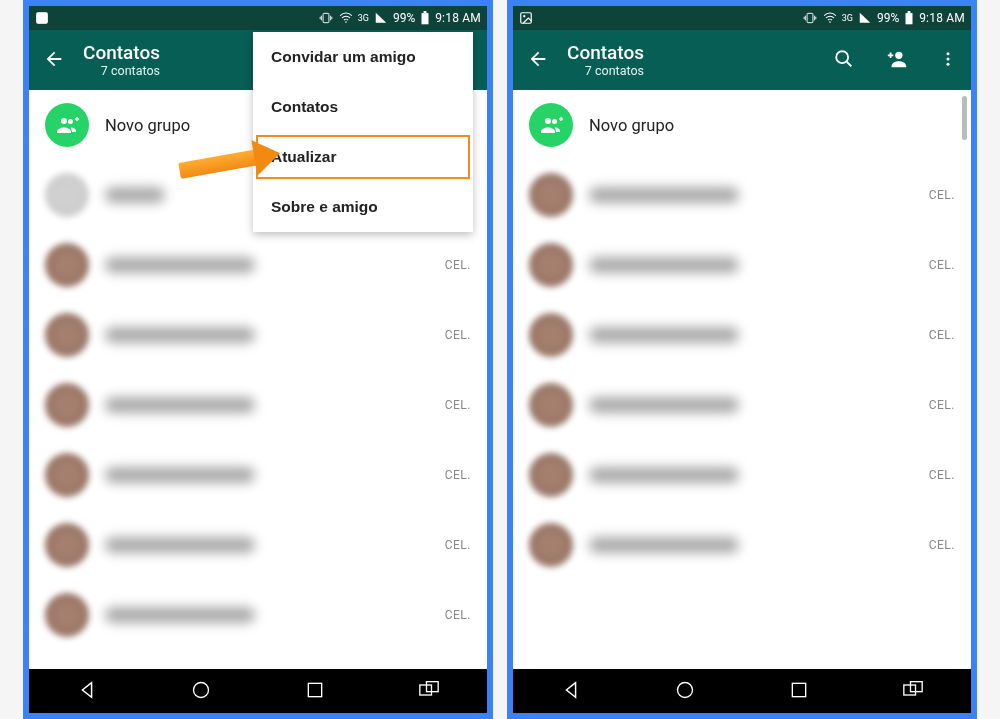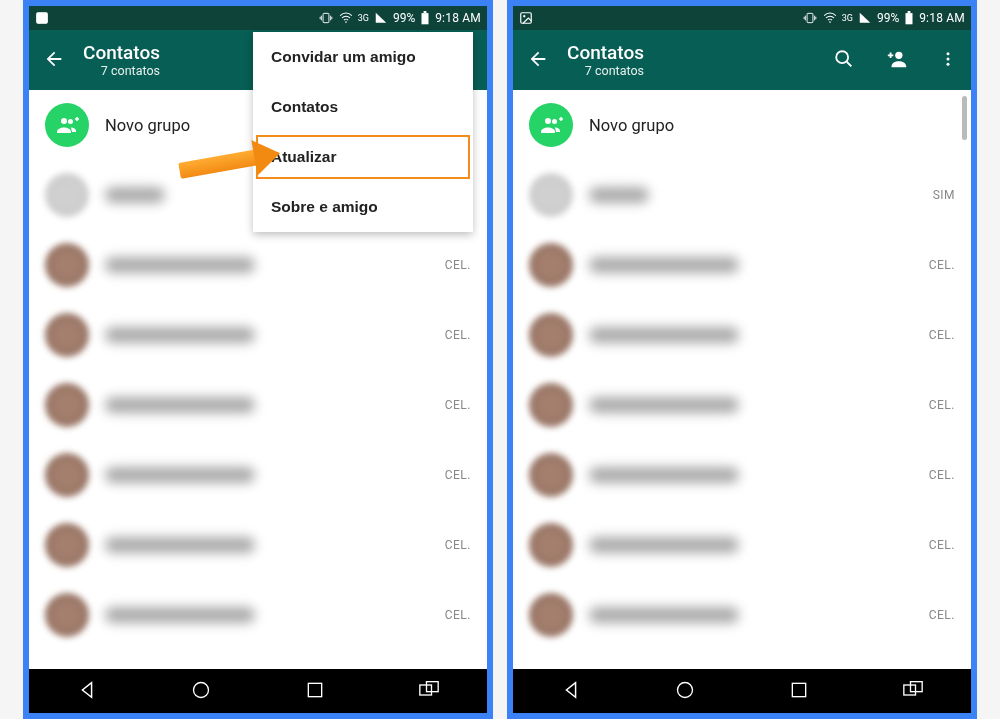--- a/index.html
+++ b/index.html
@@ -356,25 +356,20 @@
             <circle cx="9" cy="8" r="3"></circle>
             <circle cx="15.5" cy="8.5" r="2.5"></circle>
             <path d="M2 19c0-3 3.5-4.5 7-4.5s7 1.5 7 4.5v1H2z"></path>
             <path d="M16 14.5c2.5 0 5 1.2 5 3.5v1h-4"></path>
             <path d="M20 6h4M22 4v4" stroke="#fff" stroke-width="1.6"></path>
           </svg>
       </div>
       <span class="name">Novo grupo</span>
     </div>
     <div class="row">
-      <div class="avatar blur light"></div>
-      <div class="name blur short"></div>
-      <span class="tag">SIM</span>
-    </div>
-    <div class="row">
       <div class="avatar blur"></div>
       <div class="name blur"></div>
       <span class="tag">CEL.</span>
     </div>
     <div class="row">
       <div class="avatar blur"></div>
       <div class="name blur"></div>
       <span class="tag">CEL.</span>
     </div>
     <div class="row">

